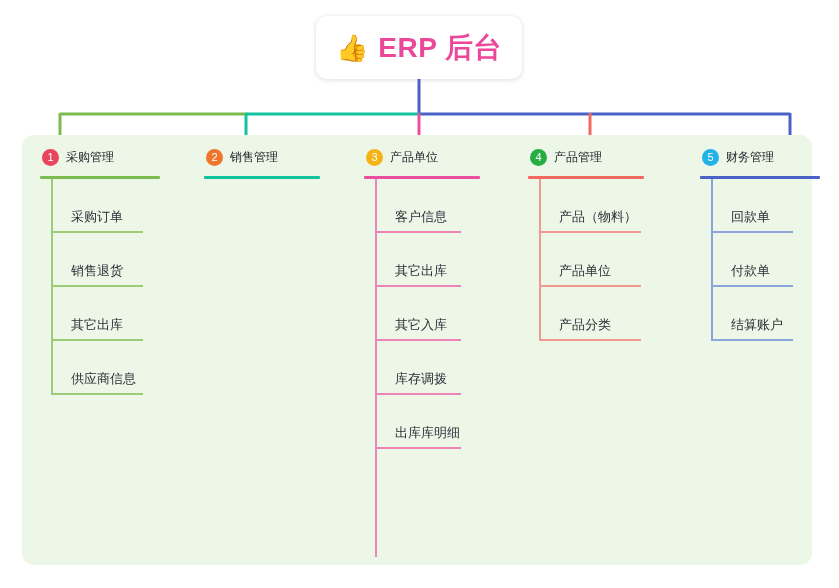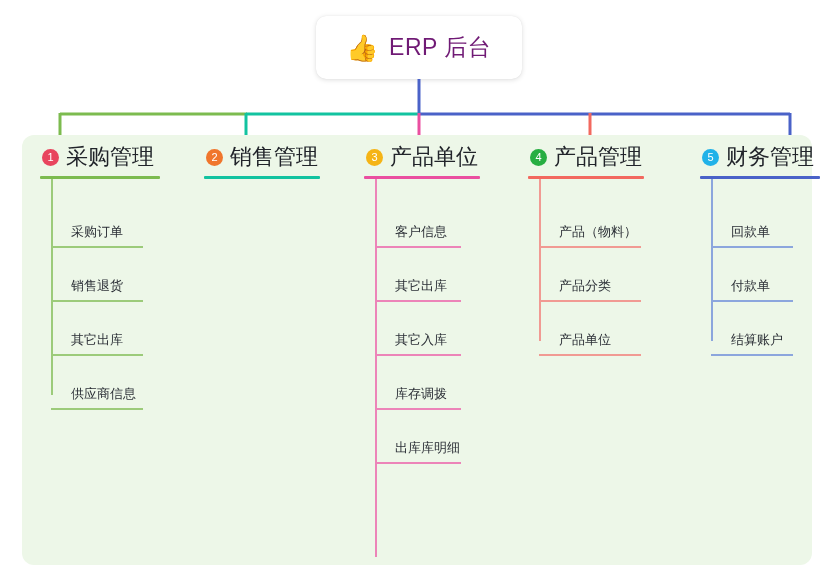--- a/index.html
+++ b/index.html
@@ -31,24 +31,25 @@
     justify-content: center;
     gap: 10px;
     box-sizing: border-box;
   }
   .title-emoji {
     font-size: 26px;
     line-height: 1;
     color: #f2b01e;
   }
   .title-text {
-    font-size: 23px;
-    color: #701a75;
+    font-size: 28px;
+    color: #ec4899;
     letter-spacing: 0.5px;
     white-space: nowrap;
+    font-weight: bold;
   }
 
   
   .connectors {
     position: absolute;
     left: 0;
     top: 0;
     width: 839px;
     height: 588px;
     pointer-events: none;
@@ -82,35 +83,35 @@
     height: 17px;
     border-radius: 50%;
     color: #ffffff;
     font-size: 11px;
     line-height: 17px;
     text-align: center;
     flex: 0 0 auto;
     font-weight: normal;
   }
   .col-title {
-    font-size: 22px;
+    font-size: 12px;
     color: #21242a;
     white-space: nowrap;
   }
   .col-rule {
     height: 3px;
     margin-top: 6px;
     border-radius: 1px;
   }
 
   
   .items {
     position: relative;
     margin-top: 0;
-    padding-top: 15px;
+    padding-top: 0;
   }
   .spine {
     position: absolute;
     left: 11px;
     top: 0;
     width: 2px;
   }
   .item {
     position: relative;
     height: 54px;
@@ -226,27 +227,27 @@
         <span class="col-title">产品管理</span>
       </div>
       <div class="col-rule" style="background: rgb(242, 105, 95); width: 116px;"></div>
       <div class="items">
         <div class="spine" style="background: rgb(241, 154, 147); height: 162px;"></div>
         <div class="item">
           <span class="item-label">产品（物料）</span>
           <div class="item-rule" style="background: rgb(241, 154, 147); width: 102px;"></div>
         </div>
         <div class="item">
+          <span class="item-label">产品单位</span>
+          <div class="item-rule" style="background: rgb(241, 154, 147); width: 102px;"></div>
+        </div>
+        <div class="item">
           <span class="item-label">产品分类</span>
           <div class="item-rule" style="background: rgb(241, 154, 147); width: 102px;"></div>
         </div>
-        <div class="item">
-          <span class="item-label">产品单位</span>
-          <div class="item-rule" style="background: rgb(241, 154, 147); width: 102px;"></div>
-        </div>
       </div>
     </div>
     <div class="column" style="left: 700px;">
       <div class="col-head">
         <span class="badge" style="background: rgb(33, 178, 232);">5</span>
         <span class="col-title">财务管理</span>
       </div>
       <div class="col-rule" style="background: rgb(74, 98, 200); width: 120px;"></div>
       <div class="items">
         <div class="spine" style="background: rgb(140, 166, 221); height: 162px;"></div>

